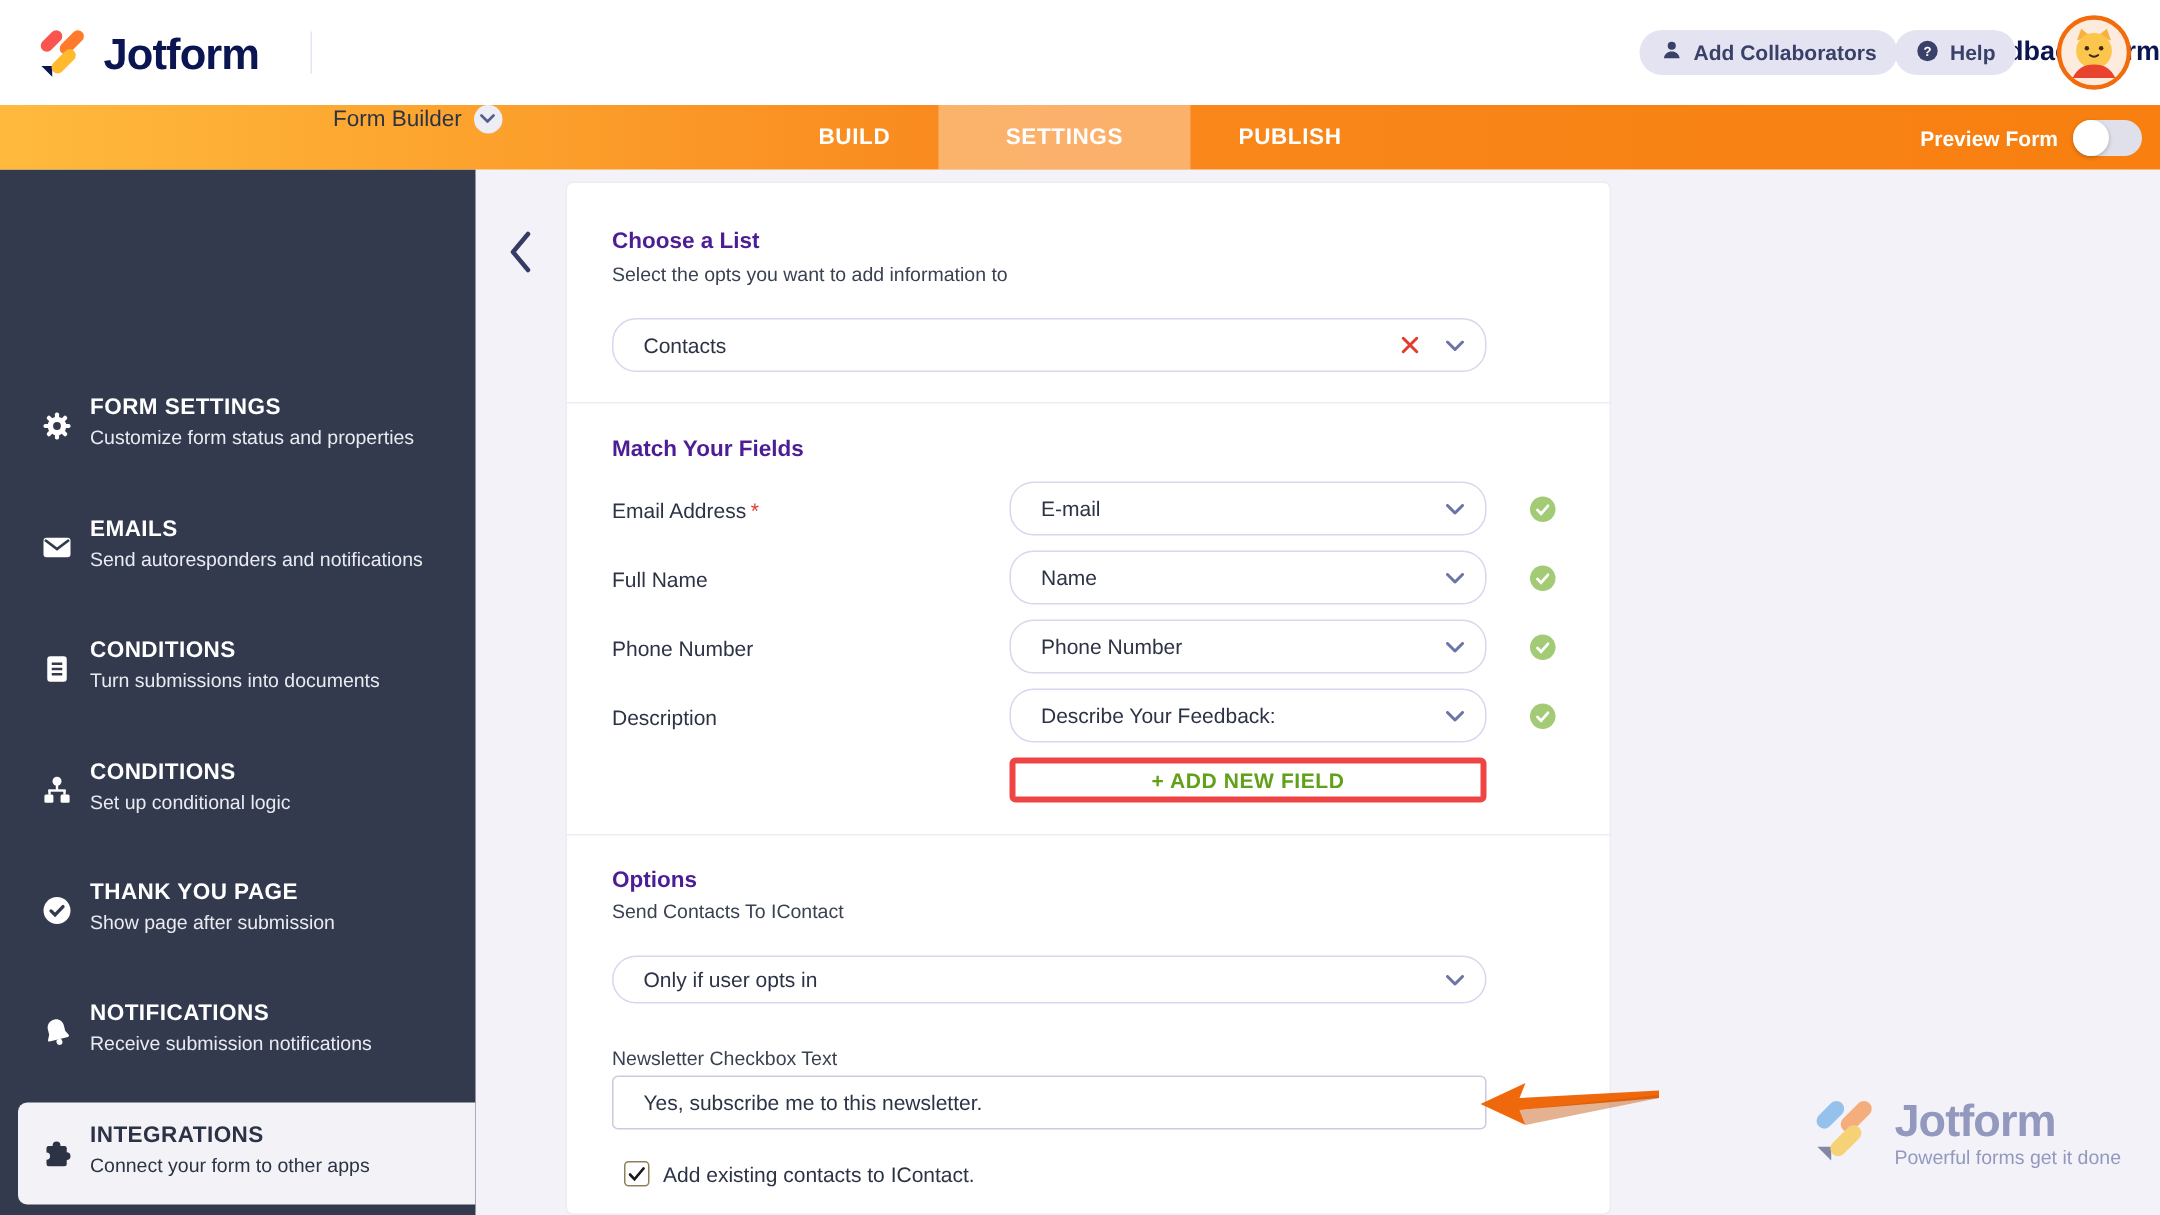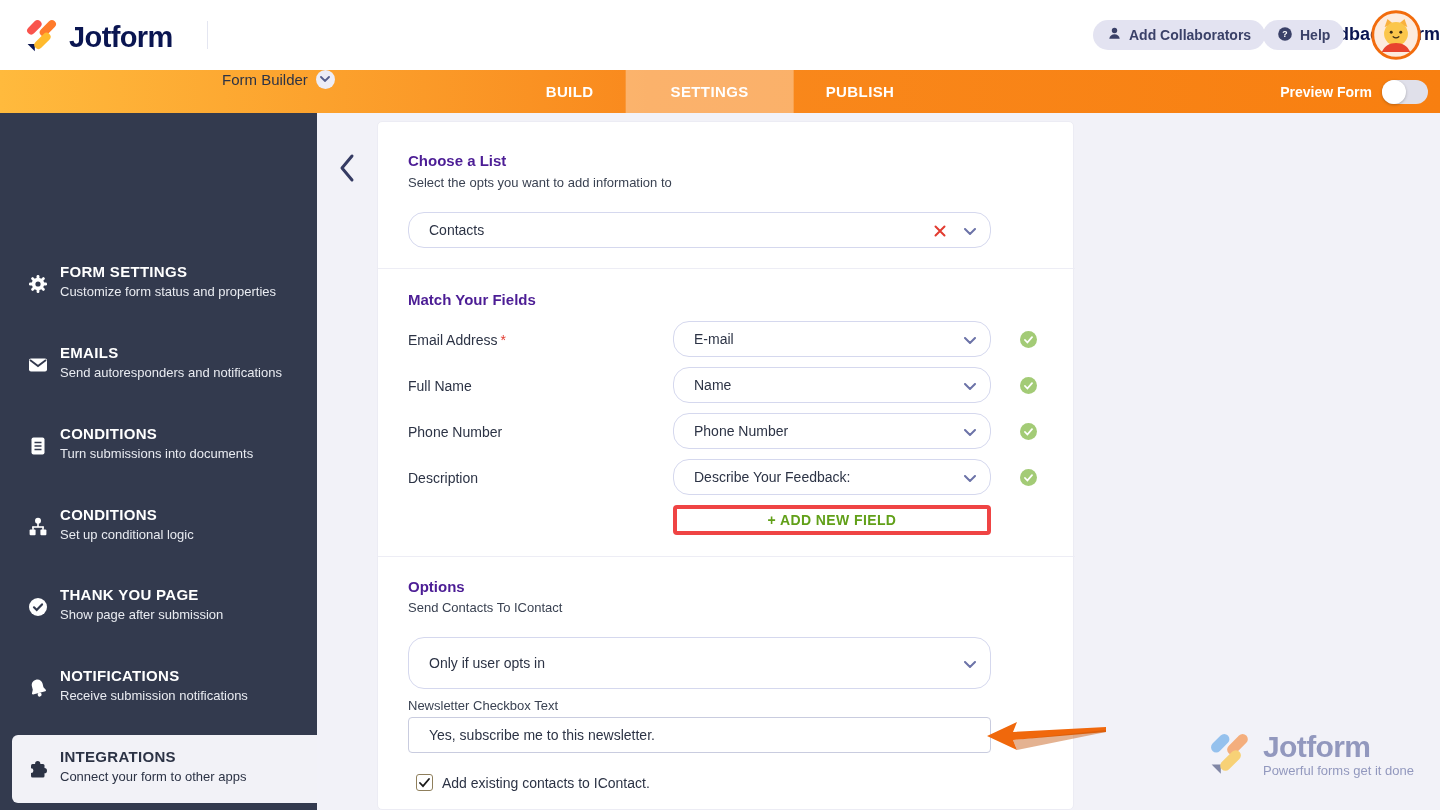--- a/index.html
+++ b/index.html
@@ -328,21 +328,21 @@
         <path d="M1 4l2.4 2.5L8 1.2" stroke="#FFF" stroke-width="1.8" fill="none" stroke-linecap="round"></path>
       </svg>
     </div>
 
   <div class="add-field-btn">+ ADD NEW FIELD</div>
 
   <div class="divider" style="top:434px"></div>
 
   <div class="sec-title" style="top:456px">Options</div>
   <div class="sec-sub" style="top:478px">Send Contacts To IContact</div>
-  <div class="sel" style="left:30px; top:515px; width:583px; height:52px">
+  <div class="sel" style="left:30px; top:515px; width:583px; height:32px">
     <span class="val">Only if user opts in</span>
     <span class="chev"><svg width="12" height="7" viewBox="0 0 12 7">
           <path d="M1 1l5 5 5-5" stroke="#6C73A8" stroke-width="2" fill="none" stroke-linecap="round"></path>
         </svg></span>
   </div>
 
   <div class="sec-sub" style="top:576px">Newsletter Checkbox Text</div>
   <input class="text-input" type="text" value="Yes, subscribe me to this newsletter." style="">
 
   <div class="chk-wrap">

